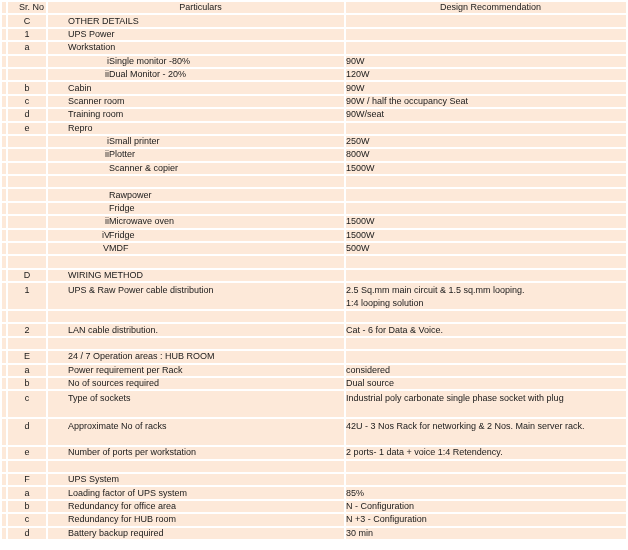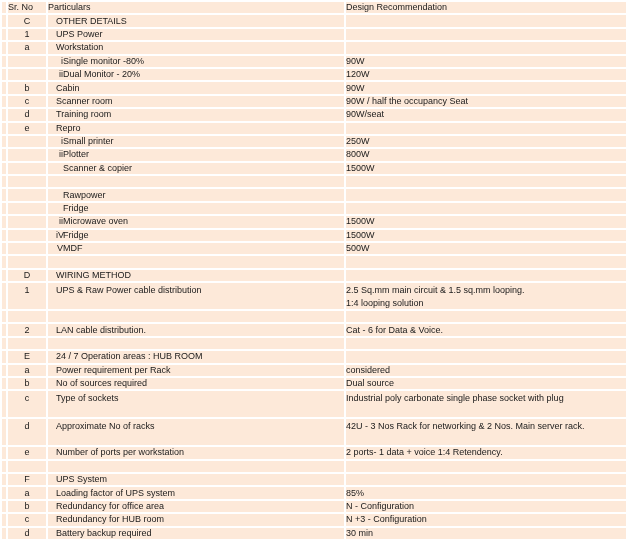--- a/index.html
+++ b/index.html
@@ -22,25 +22,25 @@
     white-space:nowrap;
     line-height:11px;
   }
   tr.double td{
     height:24.9px;
     vertical-align:top;
     padding-top:1px;
     line-height:12.4px;
   }
   td.sr{text-align:center;}
-  td.p{text-align:left;padding-left:8px;}
+  td.p{text-align:left;padding-left:20px;}
   td.d{}
-  td.hdr{text-align:left;padding-left:0;}
+  td.hdr{text-align:center;padding-left:9px;}
   .pwrap{white-space:nowrap;}
-  .pwrap.ind{padding-left:7px;}
+  .pwrap.ind{padding-left:7px;margin-left:34px;}
   .prefix{display:inline-block;width:7px;margin-left:-7px;text-align:right;}
 </style>
 </head>
 <body>
 
 <table>
   <colgroup>
     <col style="width:4px">
     <col style="width:38px">
     <col style="width:296px">

